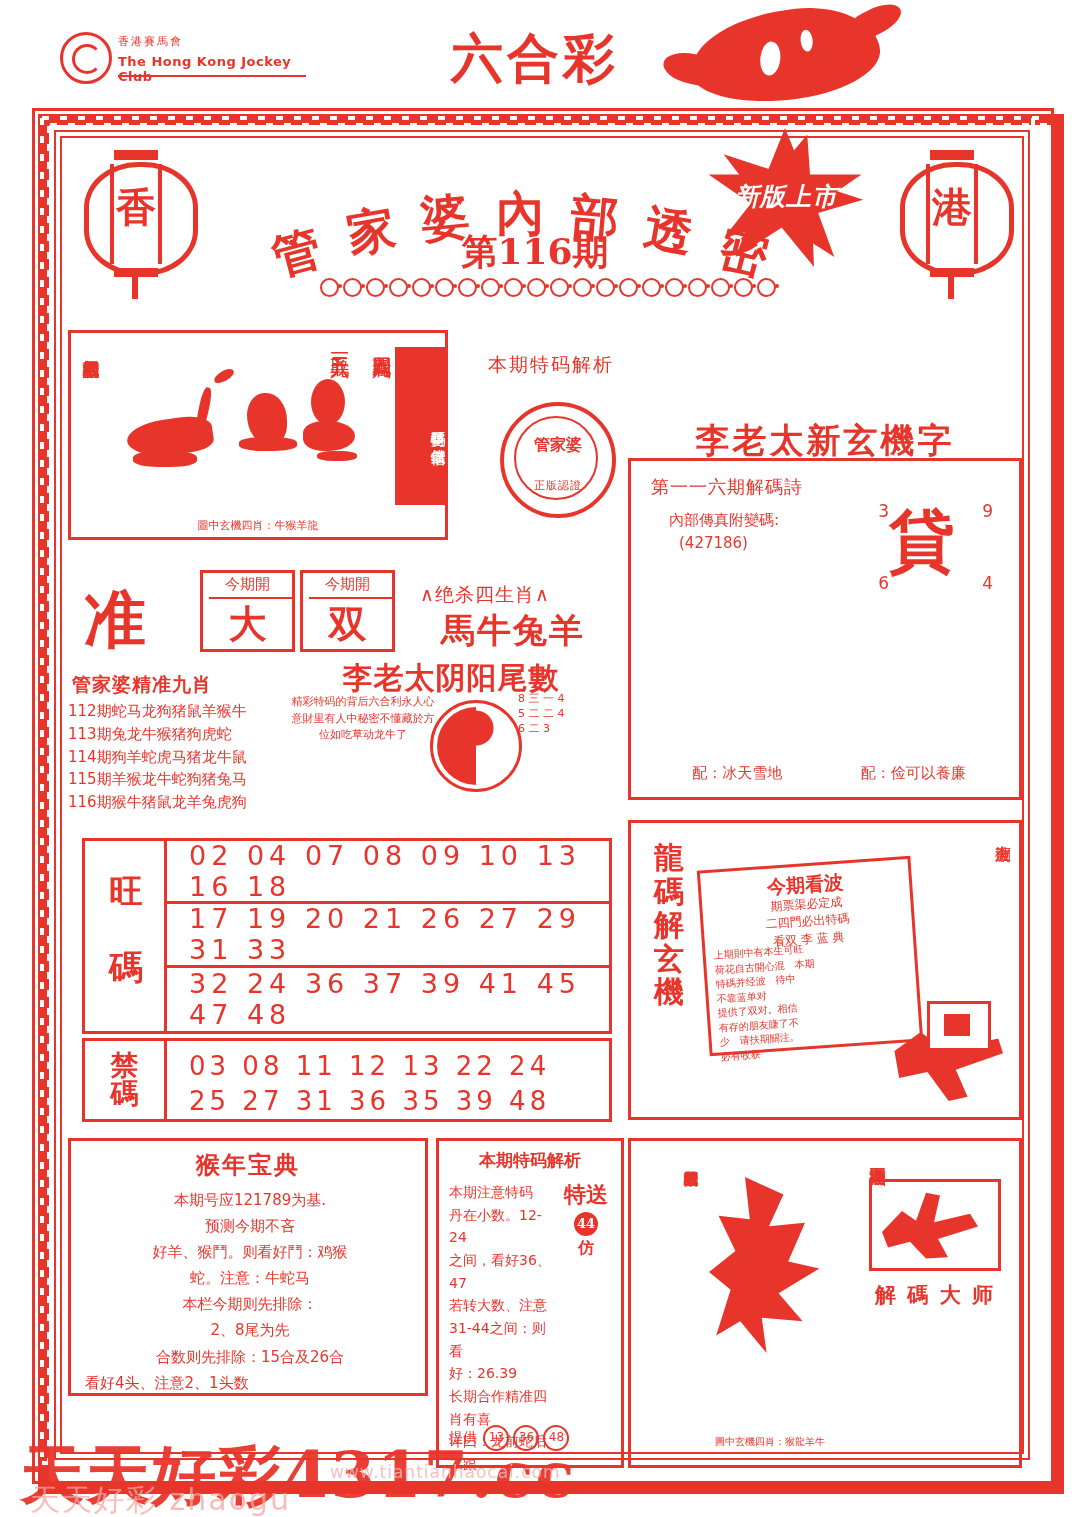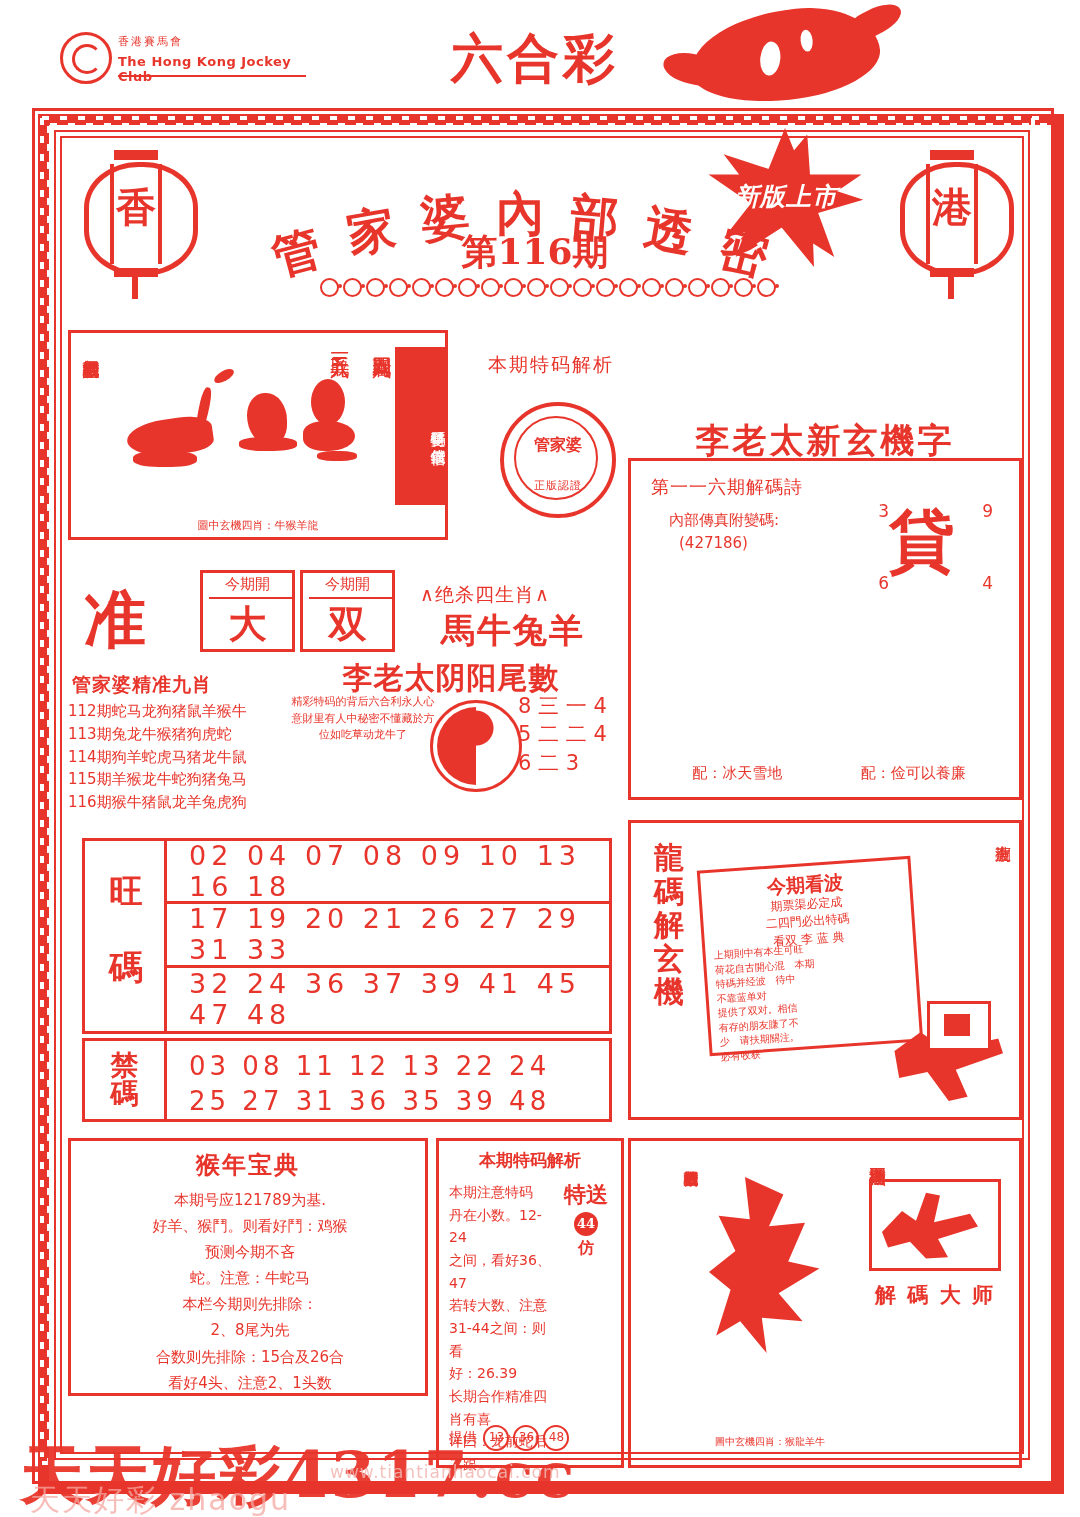--- a/index.html
+++ b/index.html
@@ -200,21 +200,21 @@
   }
   .yy-s { position:absolute; left:4px; top:4px; width:78px; height:78px; border-radius:50%;
     background:
       radial-gradient(circle at 50% 27%, #e8352b 17px, transparent 18px),
       radial-gradient(circle at 50% 73%, #fff 17px, transparent 18px);
   }
   .yy-s:after{
     content:""; position:absolute; left:0; top:0; width:39px; height:78px;
     background:#e8352b; border-radius:39px 0 0 39px;
   }
-  .yy-nums { position:absolute; left:518px; top:692px; width:96px; font-size:21px; line-height:1.35; }
+  .yy-nums { position:absolute; left:518px; top:692px; width:96px; font-size:11px; line-height:1.35; }
 
   
   .wang-box { left:82px; top:838px; width:530px; height:196px; }
   .wang-left {
     position:absolute; left:0; top:0; width:82px; height:100%;
     border-right:3px solid #e8352b; box-sizing:border-box;
   }
   .wang-left span {
     position:absolute; left:0; width:82px; text-align:center;
     font-family:"DejaVu Serif", serif; font-weight:bold; font-size:34px;
@@ -1095,27 +1095,27 @@
   </div>
   <div class="ink-hand"></div>
   <div class="ink-card"></div>
   <div class="news-side vtext">期上有波</div>
 </div>
 
 <div class="box bt1">
   <div class="t">猴年宝典</div>
   <div class="lines" id="btLines">
       <div style="text-align: center;">本期号应121789为基.</div>
+      <div style="text-align: center;">预测今期不吝</div>
       <div style="text-align: center;">好羊、猴鬥。则看好鬥：鸡猴</div>
-      <div style="text-align: center;">预测今期不吝</div>
       <div style="text-align: center;">蛇。注意：牛蛇马</div>
       <div style="text-align: center;">本栏今期则先排除：</div>
       <div style="text-align: center;">2、8尾为先</div>
       <div style="text-align: center;">合数则先排除：15合及26合</div>
-      <div style="text-align: center;">看好4头、注意2、1头数</div>
+      <div style="">看好4头、注意2、1头数</div>
     </div>
 </div>
 
 <div class="box bt2">
   <div class="t">本期特码解析</div>
   <div class="body" id="btMid">
       <div>本期注意特码</div>
       <div>丹在小数。12-24</div>
       <div>之间，看好36、47</div>
       <div>若转大数、注意</div>

